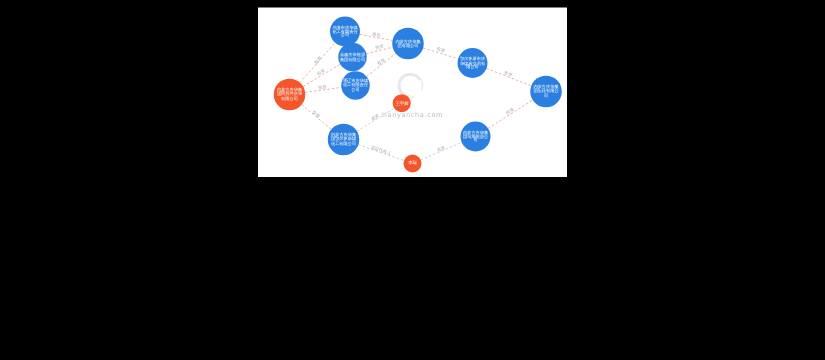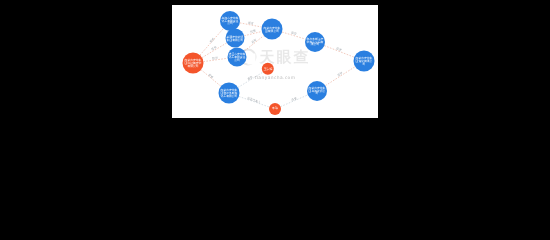--- a/index.html
+++ b/index.html
@@ -55,21 +55,20 @@
         <line x1="110.0507199866354" y1="27.038589763401397" x2="133.42788572701392" y2="34.10610498723676" stroke="#e8a08a" stroke-width="0.55" stroke-dasharray="1.6 1.4"></line>
         <line x1="152.32361308950144" y1="40.615278544908726" x2="182.21020625602347" y2="52.203957527845844" stroke="#e8a08a" stroke-width="0.55" stroke-dasharray="1.6 1.4"></line>
         <line x1="65.94241232539771" y1="82.49697703052449" x2="90.71971843643183" y2="67.24940403911887" stroke="#b9c6cf" stroke-width="0.55" stroke-dasharray="1.6 1.4"></line>
         <line x1="66.91721636541467" y1="91.44946656188337" x2="97.33301921976305" y2="102.02887625035237" stroke="#b9c6cf" stroke-width="0.55" stroke-dasharray="1.6 1.4"></line>
         <line x1="108.51487018010835" y1="101.63648420852499" x2="135.80854969981942" y2="89.93919298579168" stroke="#b9c6cf" stroke-width="0.55" stroke-dasharray="1.6 1.4"></line>
         <line x1="153.42922209577588" y1="80.61964547078135" x2="183.14931679943533" y2="61.64937225567958" stroke="#e8a08a" stroke-width="0.55" stroke-dasharray="1.6 1.4"></line>
       </svg>
 
     <div class="wm">
       <div class="wm-logo"></div>
-      <div class="wm-txt">天眼查</div>
     </div>
     <div class="wm-sub">tianyancha.com</div>
 
     <div id="nodes">
         <div class="node n-orange" style="left: 21px; top: 58px; width: 21px; height: 21px; background: rgb(244, 85, 43); font-size: 2.8px;">
           <span>内蒙古庆华集团阿拉善庆华有限公司</span>
         </div>
         <div class="node n-blue" style="left: 58px; top: 16px; width: 20px; height: 20px; background: rgb(42, 127, 224); font-size: 2.8px;">
           <span>乌海市庆华煤化工有限责任公司</span>
         </div>

